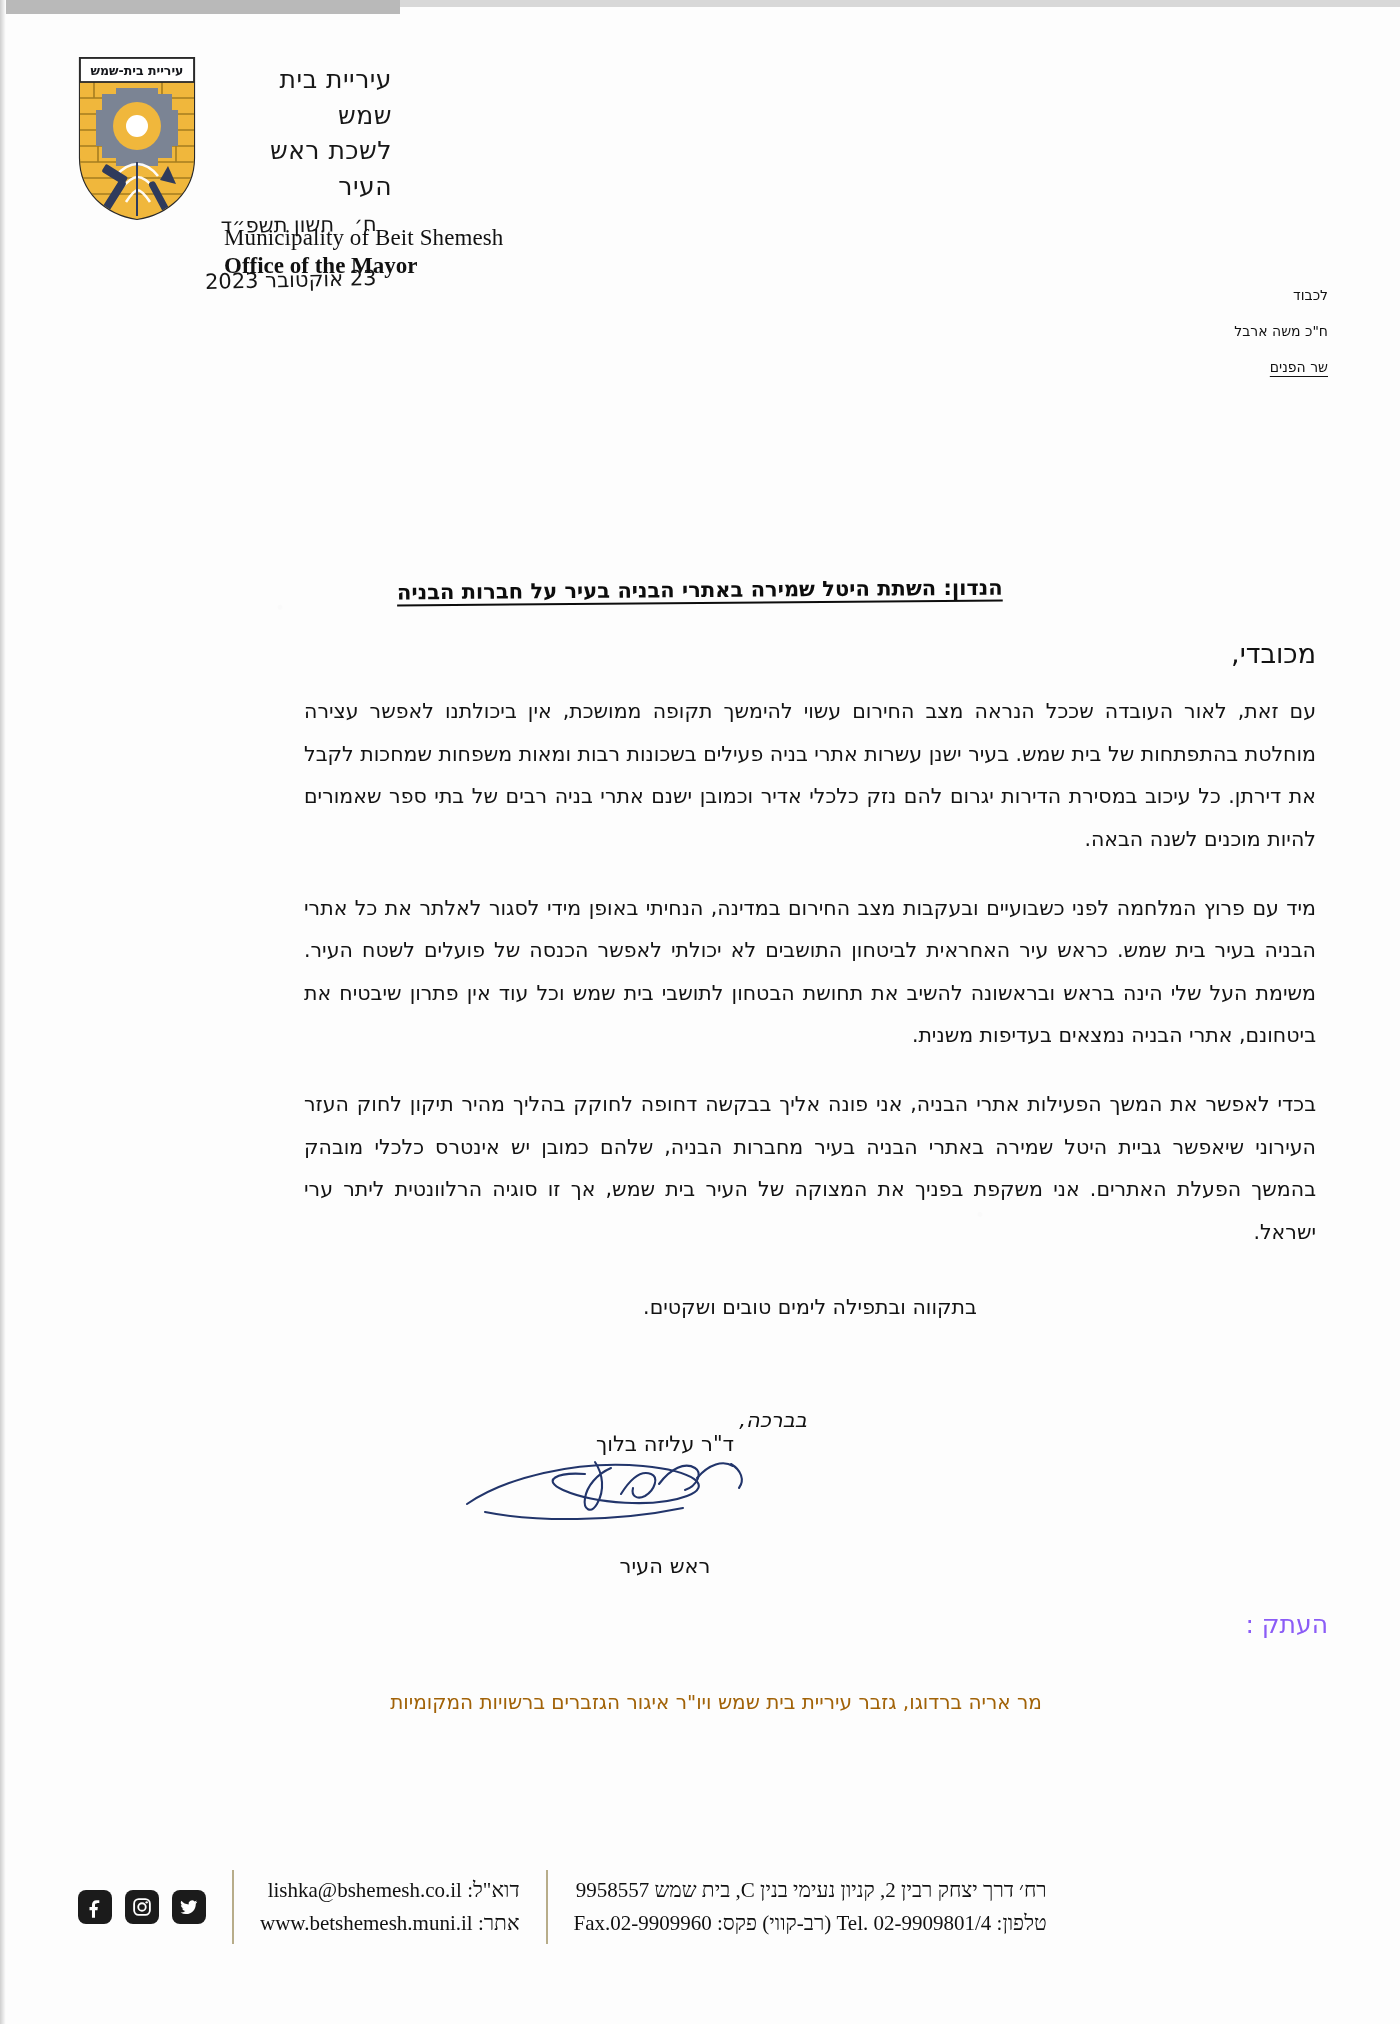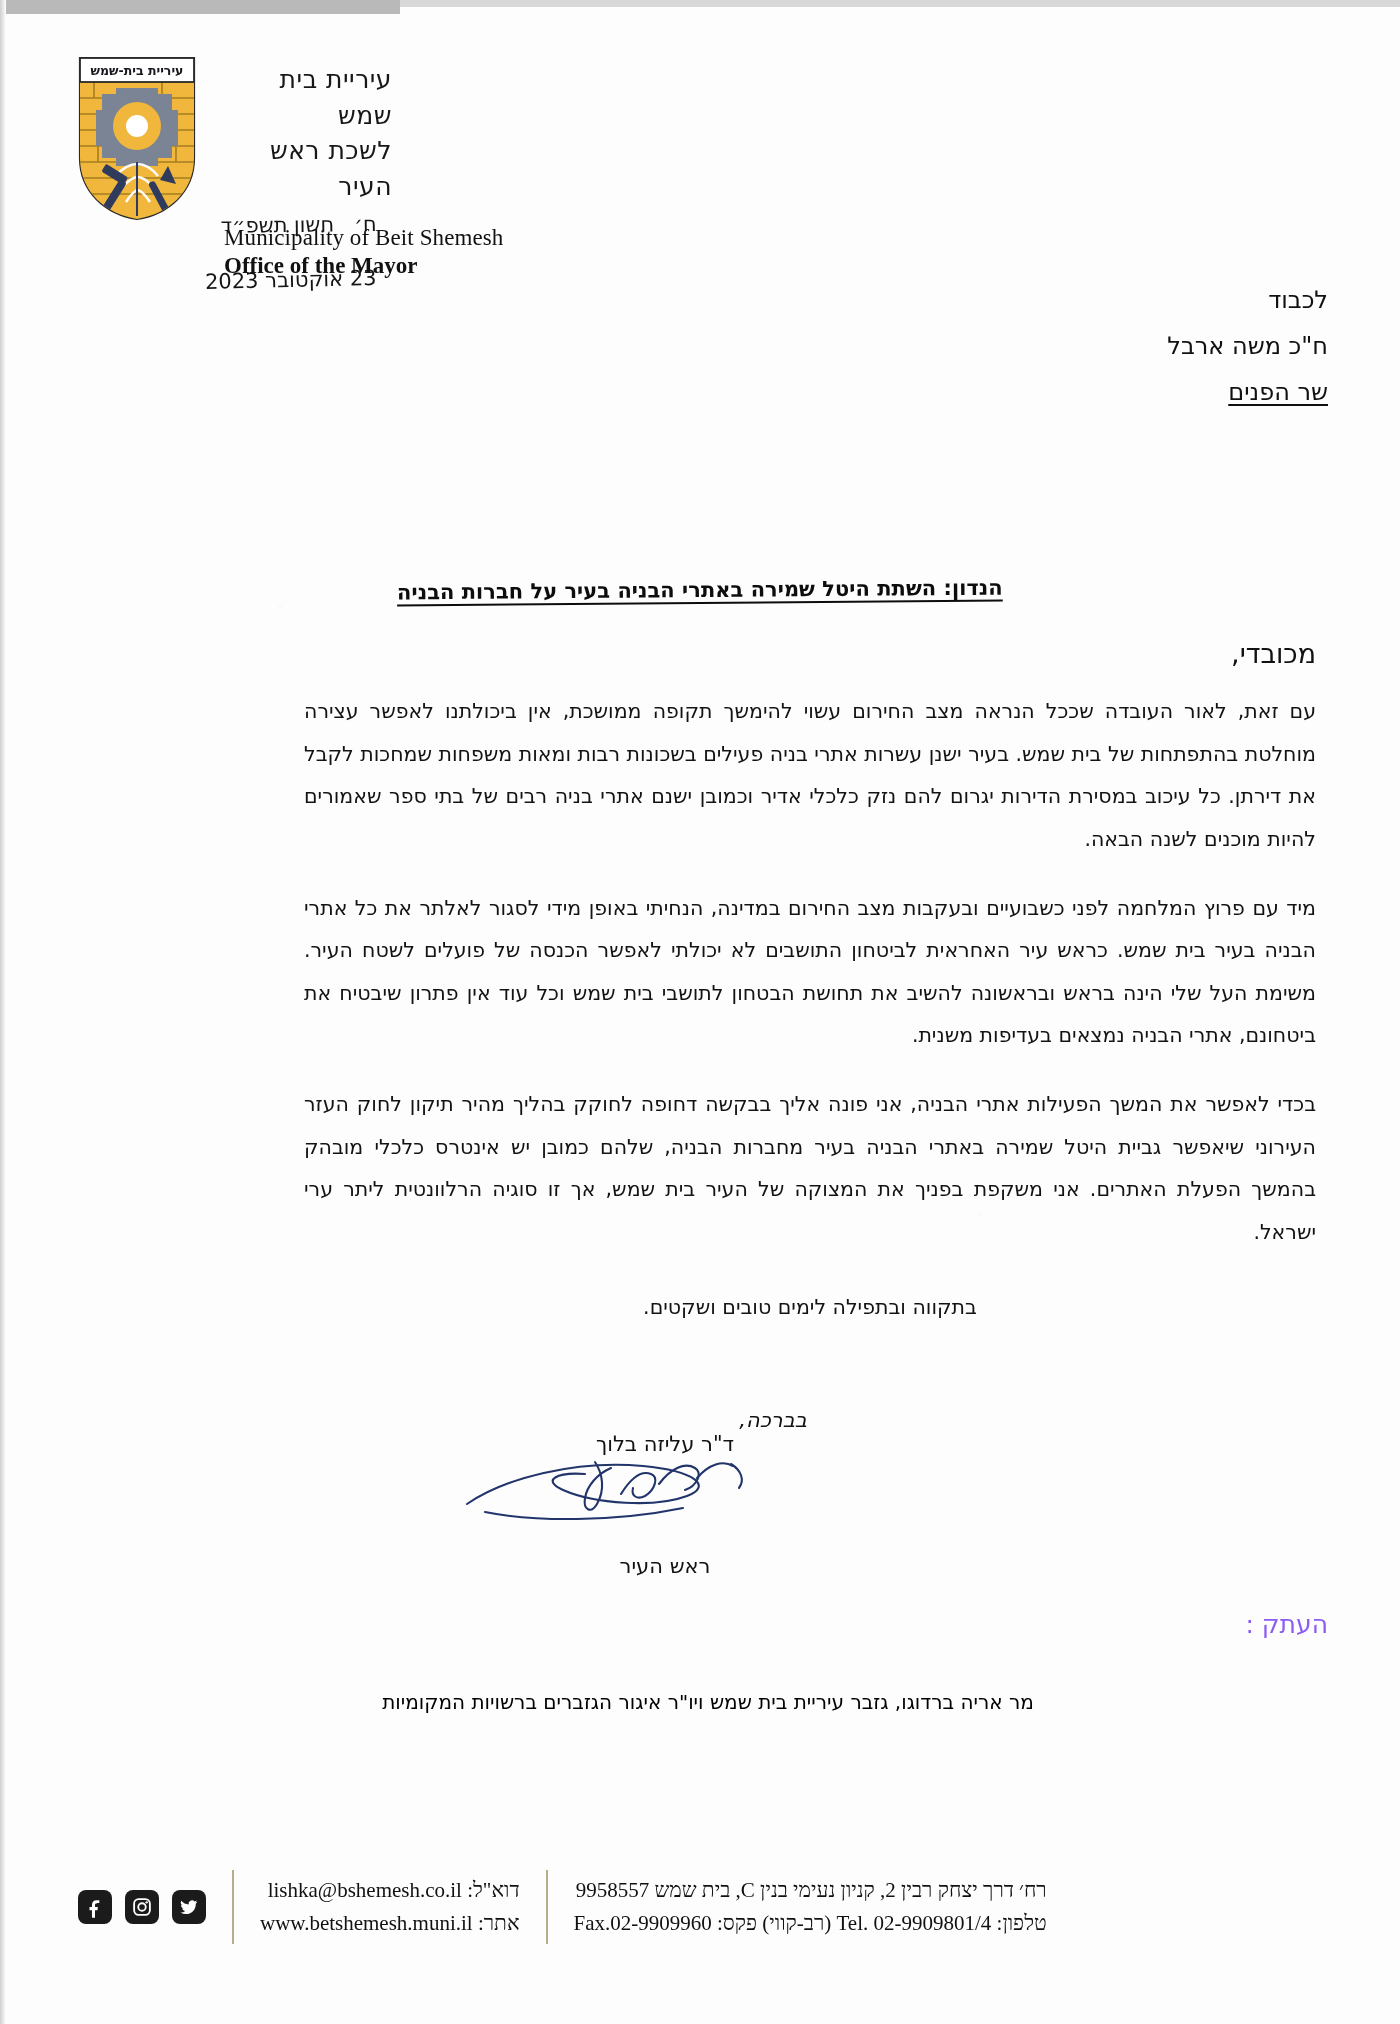--- a/index.html
+++ b/index.html
@@ -120,21 +120,21 @@
 
   
   .recipient {
     position: absolute;
     right: 72px;
     top: 288px;
     direction: rtl;
     text-align: right;
     font-family: "DejaVu Sans", "Liberation Sans", sans-serif;
     color: #111111;
-    font-size: 24px;
+    font-size: 14px;
     line-height: 1.0;
   }
   .recipient div { margin-bottom: 22px; }
   .recipient .role {
     text-decoration: underline;
     text-underline-offset: 4px;
   }
 
   
   .subject {
@@ -236,28 +236,28 @@
     position: absolute;
     right: 72px;
     top: 1610px;
     direction: rtl;
     font-family: "DejaVu Sans", "Liberation Sans", sans-serif;
     font-size: 25px;
     color: #8b5cf6;
   }
   .cc-line {
     position: absolute;
-    right: 64px;
+    right: 56px;
     top: 1690px;
     width: 1256px;
     direction: rtl;
     text-align: center;
     font-family: "DejaVu Sans", "Liberation Sans", sans-serif;
     font-size: 20px;
-    color: #000000;
+    color: #a16207;
   }
 
   
   .footer {
     position: absolute;
     left: 0;
     top: 1852px;
     width: 1400px;
     height: 110px;
     display: flex;

